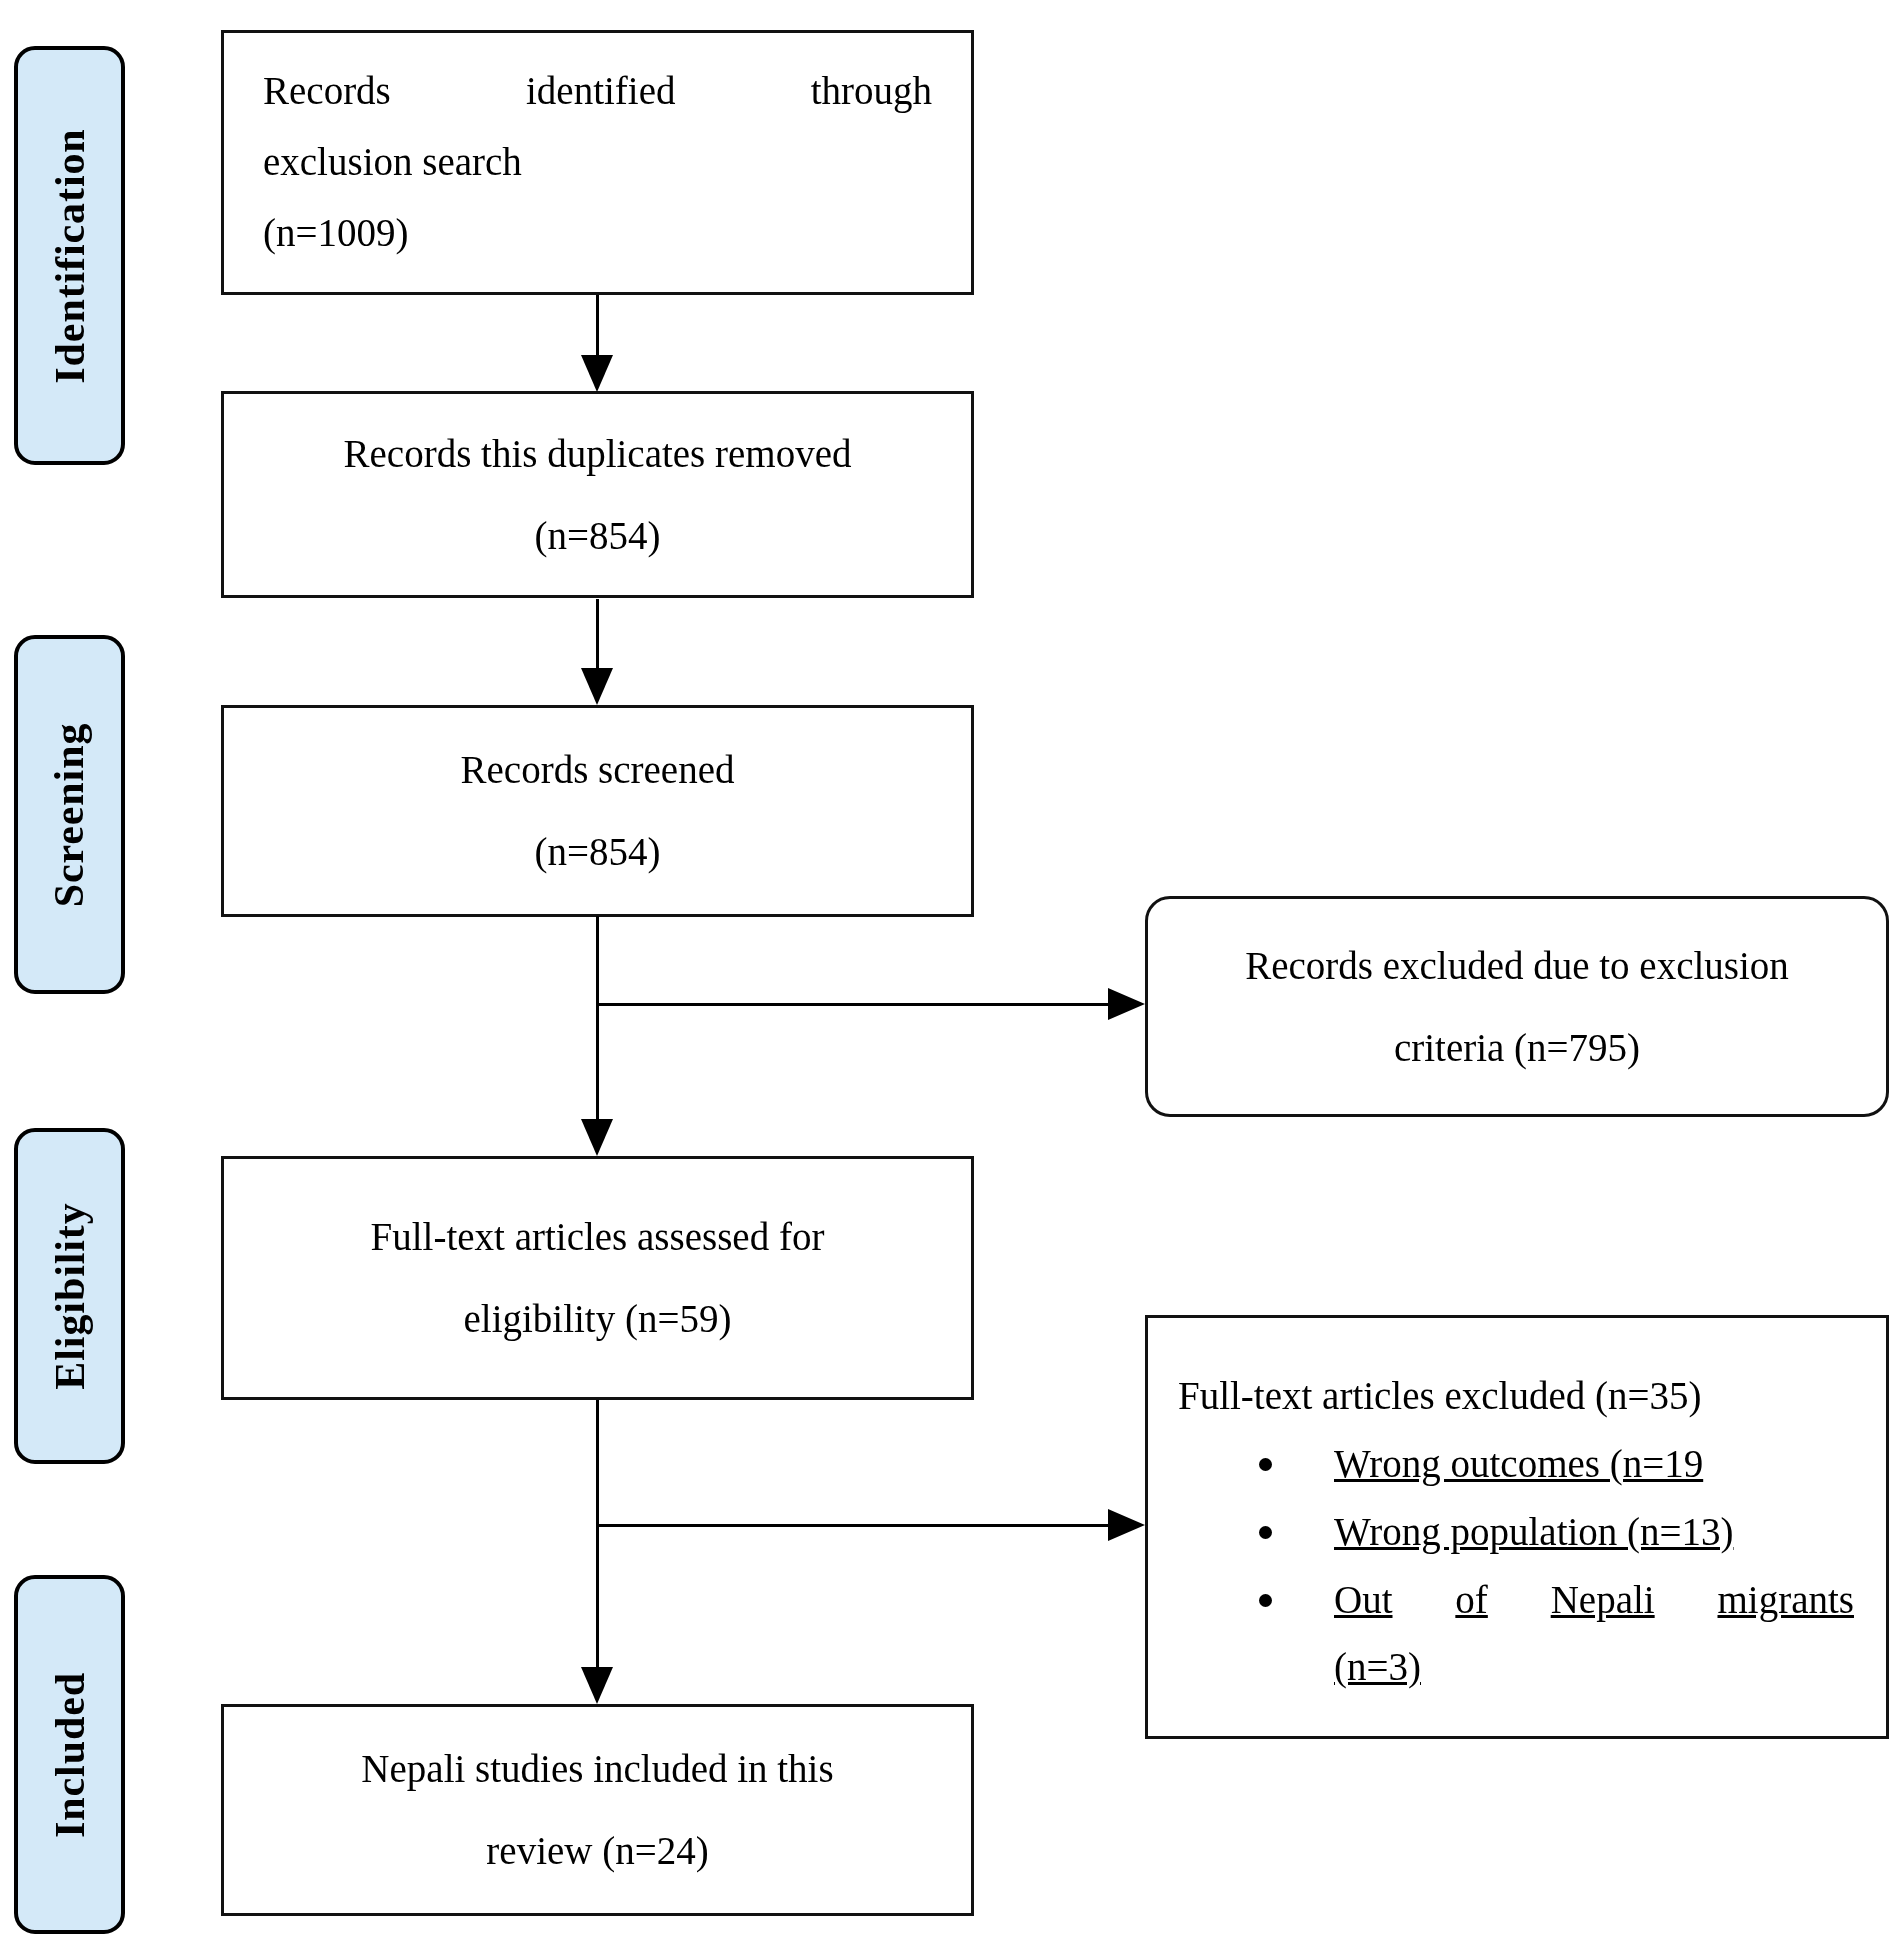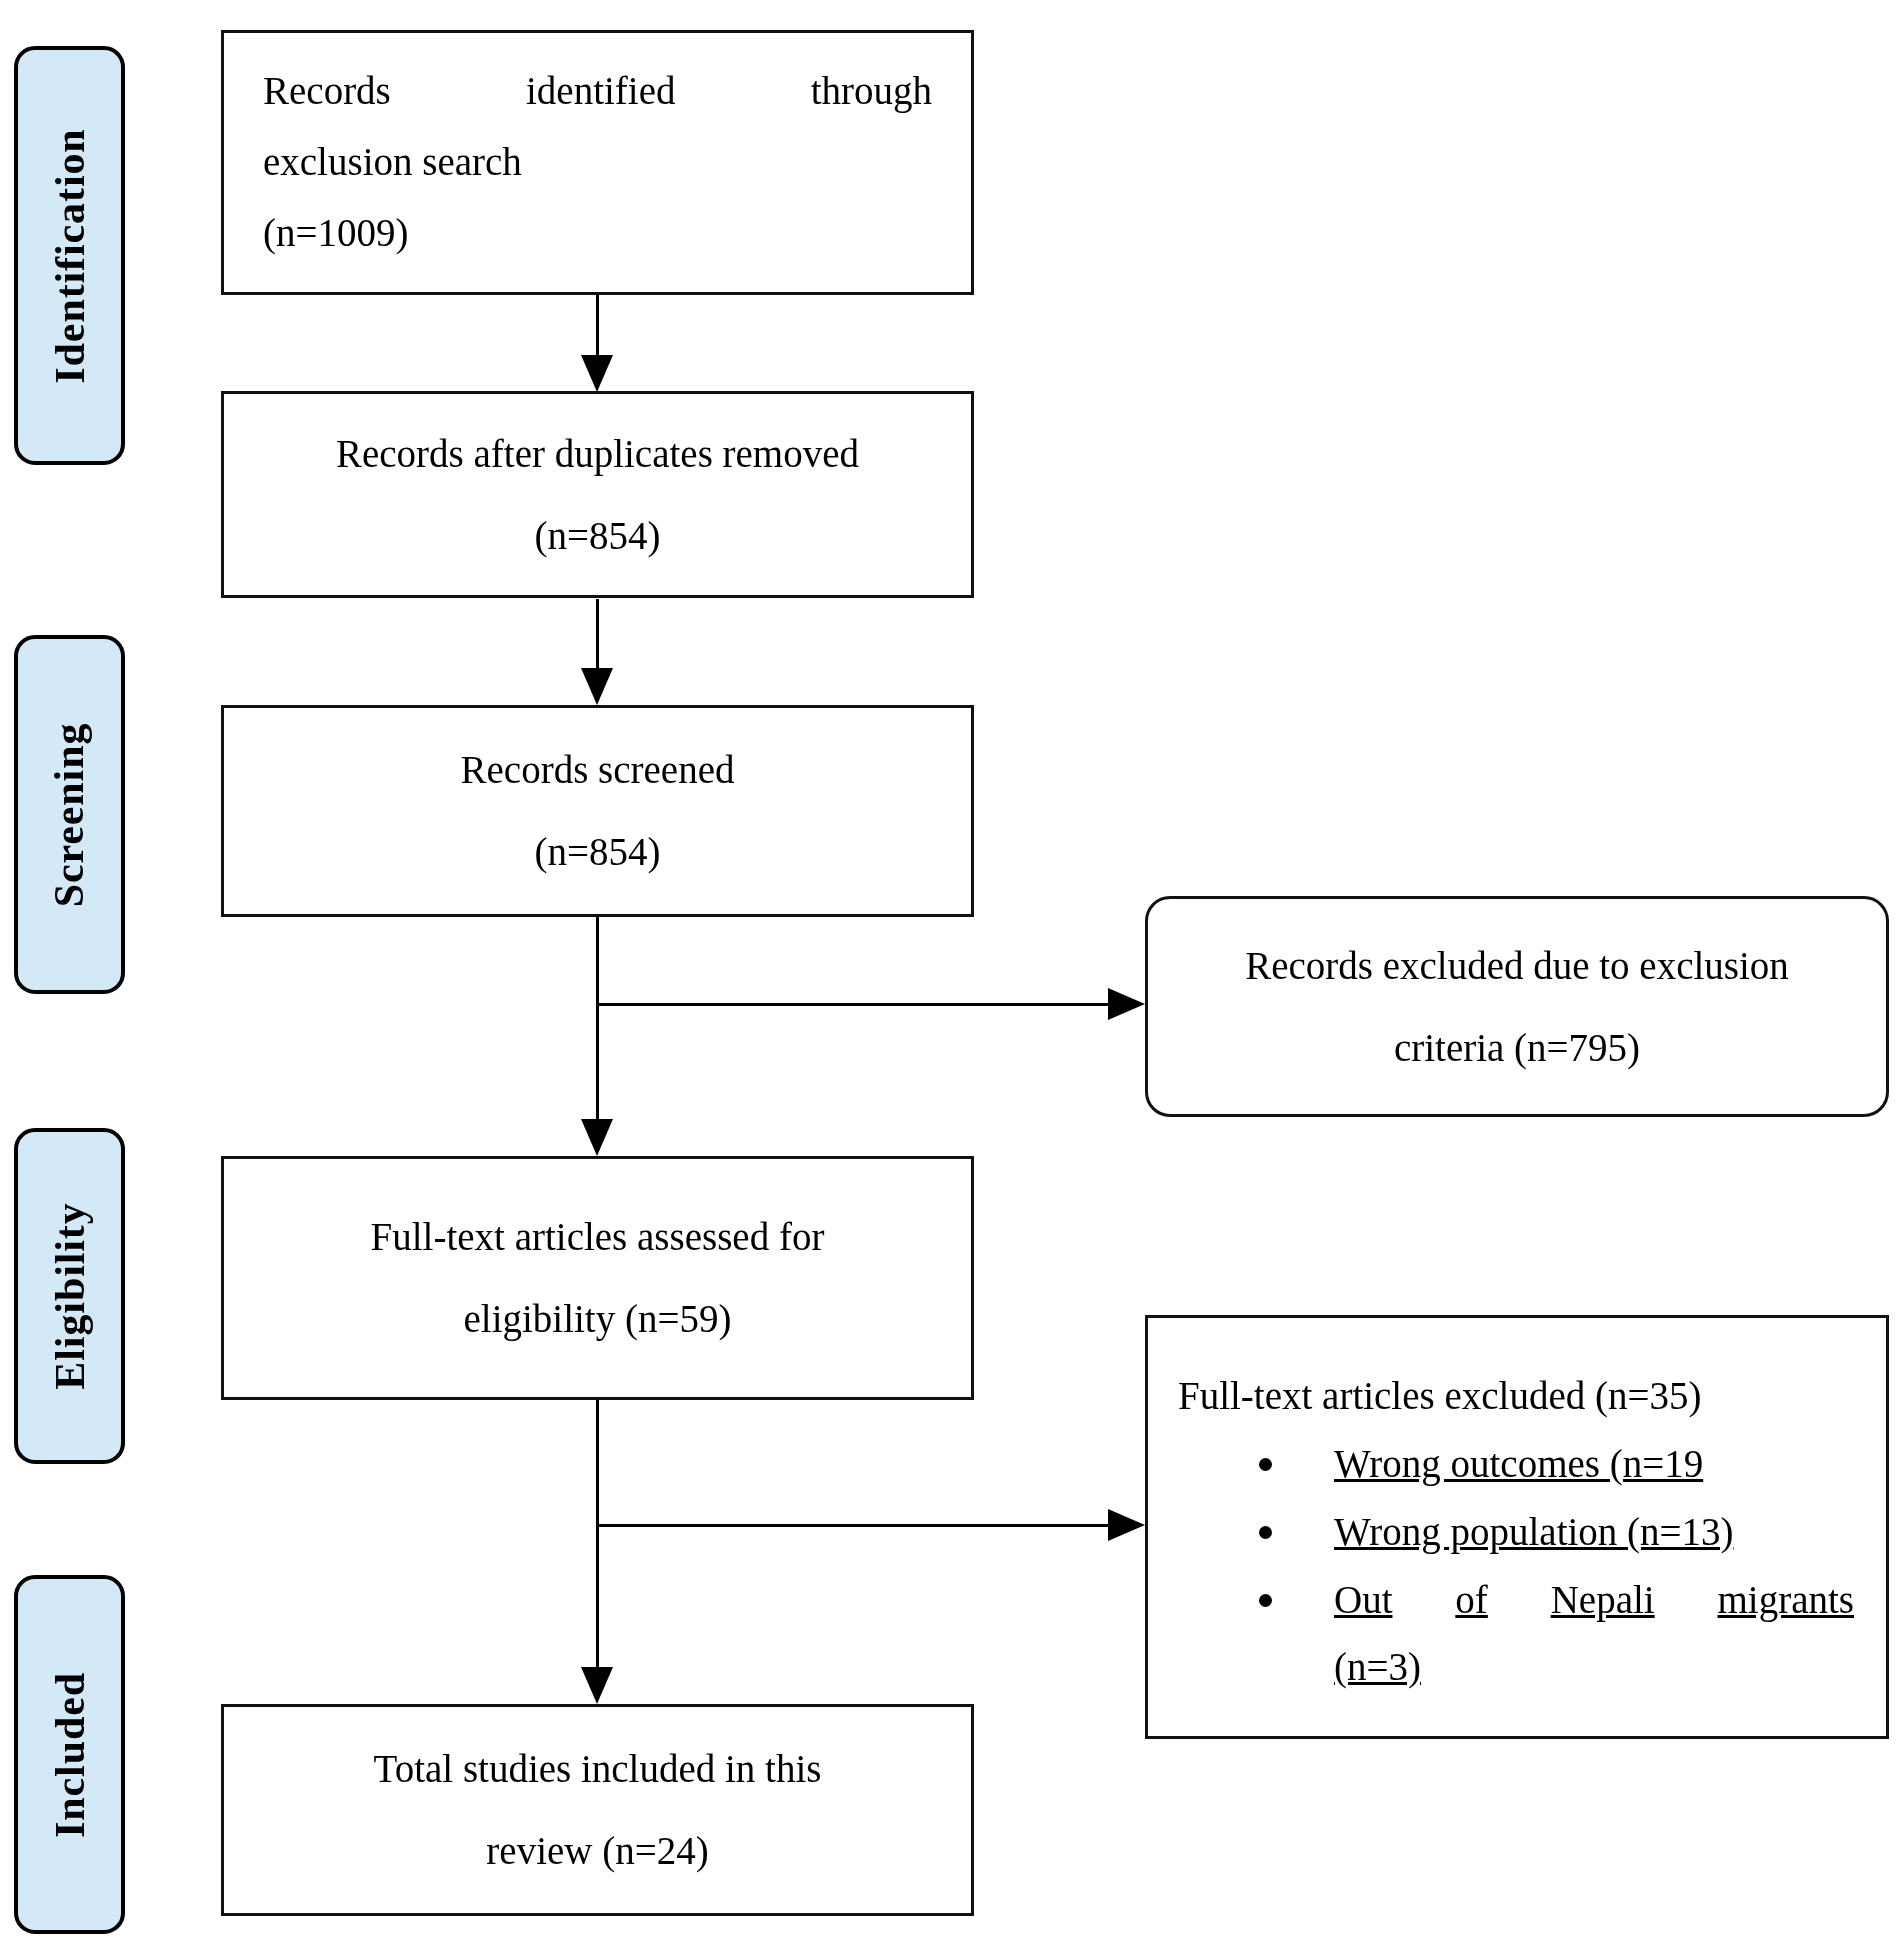--- a/index.html
+++ b/index.html
@@ -85,42 +85,42 @@
         <span>identified</span>
         <span>through</span>
       </div>
       <div>exclusion search</div>
       <div>(n=1009)</div>
     </div>
   </div>
 
   <div class="fbox main-col b2">
     <div class="cbox">
-      <div>Records after duplicates removed</div>
+      <div>Records this duplicates removed</div>
       <div>(n=854)</div>
     </div>
   </div>
 
   <div class="fbox main-col b3">
     <div class="cbox">
       <div>Records screened</div>
       <div>(n=854)</div>
     </div>
   </div>
 
   <div class="fbox main-col b4">
     <div class="cbox">
       <div>Full-text articles assessed for</div>
       <div>eligibility (n=59)</div>
     </div>
   </div>
 
   <div class="fbox main-col b5">
     <div class="cbox">
-      <div>Total studies included in this</div>
+      <div>Nepali studies included in this</div>
       <div>review (n=24)</div>
     </div>
   </div>
 
   <div class="fbox right-col r1">
     <div class="cbox">
       <div>Records excluded due to exclusion</div>
       <div>criteria (n=795)</div>
     </div>
   </div>

